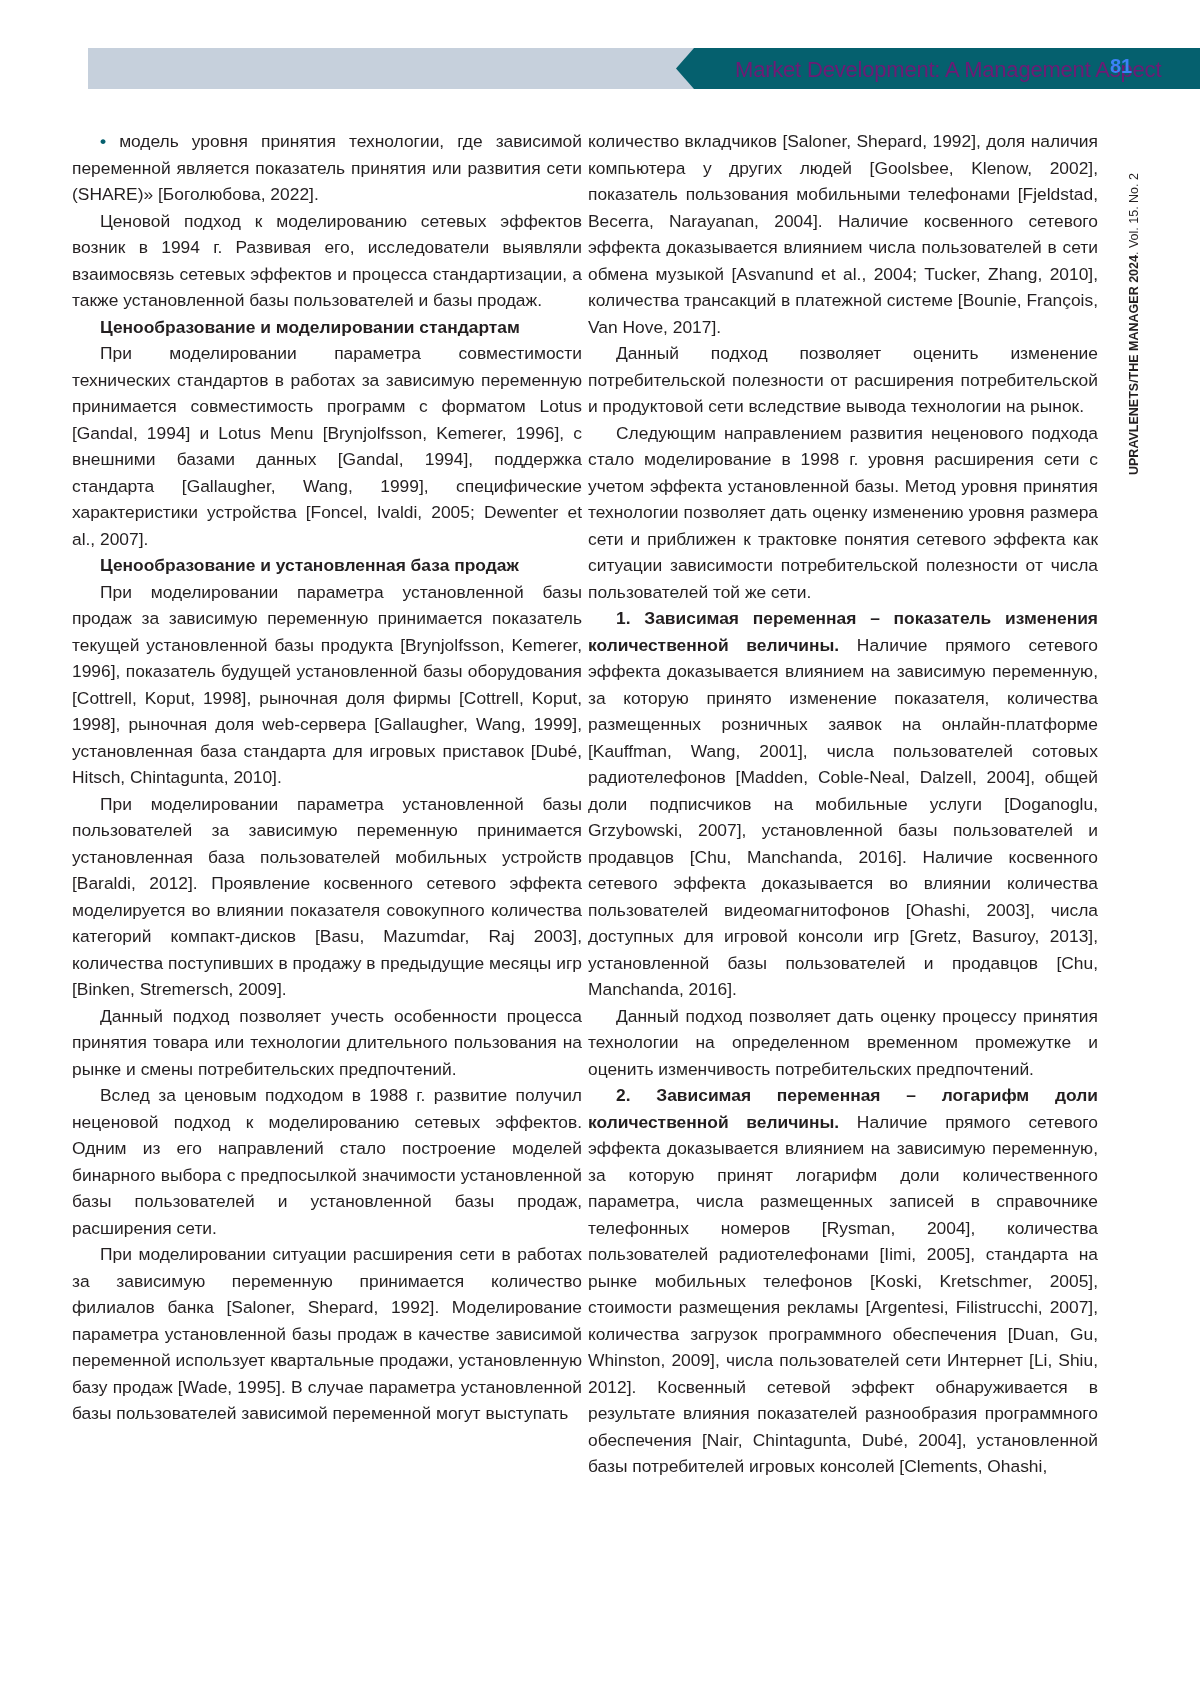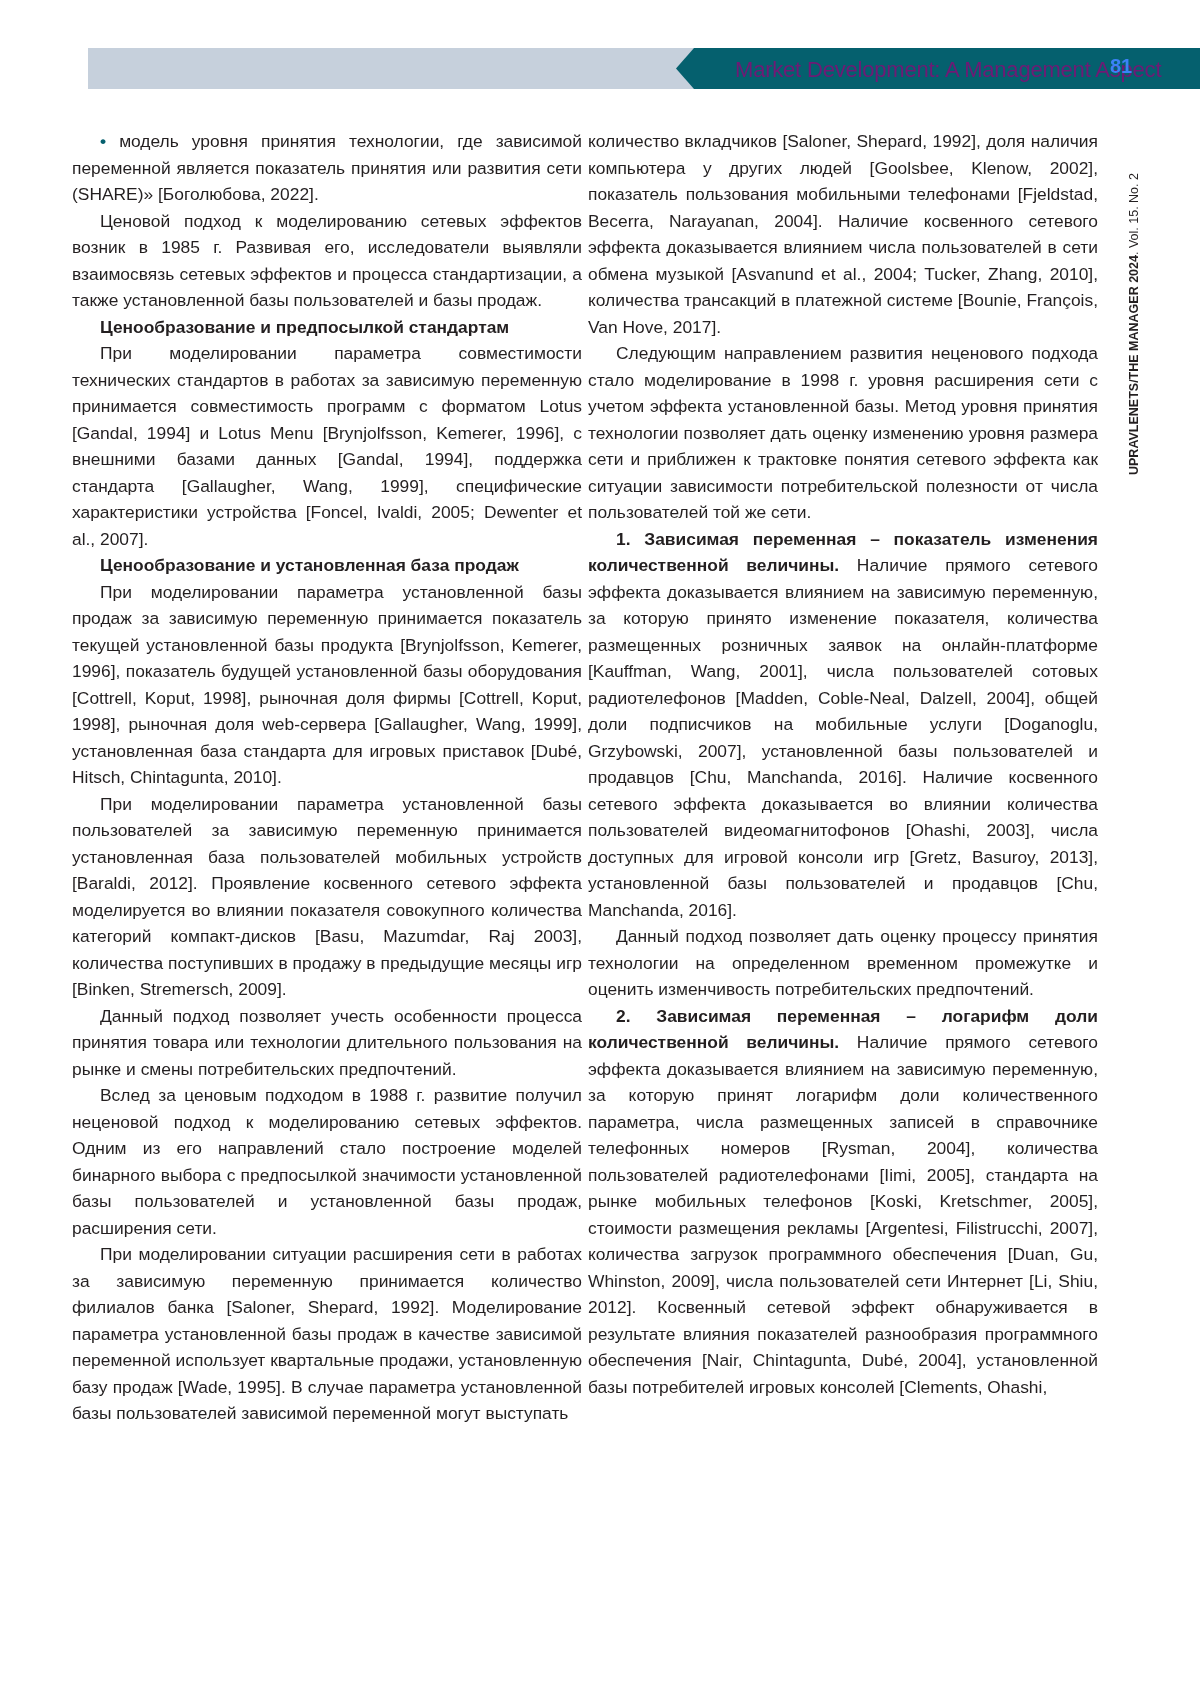--- a/index.html
+++ b/index.html
@@ -28,30 +28,31 @@
 
 <div class="header-bar"></div>
 <div class="header-tab"></div>
 <div class="header-title">Market Development: A Management Aspect</div>
 <div class="page-number">81</div>
 
 <div class="side-journal"><b>UPRAVLENETS/THE MANAGER 2024</b><span>. Vol. 15. No. 2</span></div>
 
 <div class="col col-left">
   <p><span class="bullet">•</span> <span>модель уровня принятия технологии, где зависимой переменной является показатель принятия или развития сети (SHARE)» [Боголюбова, 2022].</span></p>
-  <p>Ценовой подход к моделированию сетевых эффектов возник в 1985 г. Развивая его, исследователи выявляли взаимосвязь сетевых эффектов и процесса стандартизации, а также установленной базы пользователей и базы продаж.</p>
-  <h4>Ценообразование и предпосылкой стандартам</h4>
+  <p>Ценовой подход к моделированию сетевых эффектов возник в 1994 г. Развивая его, исследователи выявляли взаимосвязь сетевых эффектов и процесса стандартизации, а также установленной базы пользователей и базы продаж.</p>
+  <h4>Ценообразование и моделировании стандартам</h4>
   <p>При моделировании параметра совместимости технических стандартов в работах за зависимую переменную принимается совместимость программ с форматом Lotus [Gandal, 1994] и Lotus Menu [Brynjolfsson, Kemerer, 1996], с внешними базами данных [Gandal, 1994], поддержка стандарта [Gallaugher, Wang, 1999], специфические характеристики устройства [Foncel, Ivaldi, 2005; Dewenter et al., 2007].</p>
   <h4>Ценообразование и установленная база продаж</h4>
   <p>При моделировании параметра установленной базы продаж за зависимую переменную принимается показатель текущей установленной базы продукта [Brynjolfsson, Kemerer, 1996], показатель будущей установленной базы оборудования [Cottrell, Koput, 1998], рыночная доля фирмы [Cottrell, Koput, 1998], рыночная доля web-сервера [Gallaugher, Wang, 1999], установленная база стандарта для игровых приставок [Dubé, Hitsch, Chintagunta, 2010].</p>
   <p>При моделировании параметра установленной базы пользователей за зависимую переменную принимается установленная база пользователей мобильных устройств [Baraldi, 2012]. Проявление косвенного сетевого эффекта моделируется во влиянии показателя совокупного количества категорий компакт-дисков [Basu, Mazumdar, Raj 2003], количества поступивших в продажу в предыдущие месяцы игр [Binken, Stremersch, 2009].</p>
   <p>Данный подход позволяет учесть особенности процесса принятия товара или технологии длительного пользования на рынке и смены потребительских предпочтений.</p>
   <p>Вслед за ценовым подходом в 1988 г. развитие получил неценовой подход к моделированию сетевых эффектов. Одним из его направлений стало построение моделей бинарного выбора с предпосылкой значимости установленной базы пользователей и установленной базы продаж, расширения сети.</p>
   <p>При моделировании ситуации расширения сети в работах за зависимую переменную принимается количество филиалов банка [Saloner, Shepard, 1992]. Моделирование параметра установленной базы продаж в качестве зависимой переменной использует квартальные продажи, установленную базу продаж [Wade, 1995]. В случае параметра установленной базы пользователей зависимой переменной могут выступать</p>
 </div>
 
 <div class="col col-right">
   <p class="noindent">количество вкладчиков [Saloner, Shepard, 1992], доля наличия компьютера у других людей [Goolsbee, Klenow, 2002], показатель пользования мобильными телефонами [Fjeldstad, Becerra, Narayanan, 2004]. Наличие косвенного сетевого эффекта доказывается влиянием числа пользователей в сети обмена музыкой [Asvanund et al., 2004; Tucker, Zhang, 2010], количества трансакций в платежной системе [Bounie, François, Van Hove, 2017].</p>
+  <p>Данный подход позволяет оценить изменение потребительской полезности от расширения потребительской и продуктовой сети вследствие вывода технологии на рынок.</p>
   <p>Следующим направлением развития неценового подхода стало моделирование в 1998 г. уровня расширения сети с учетом эффекта установленной базы. Метод уровня принятия технологии позволяет дать оценку изменению уровня размера сети и приближен к трактовке понятия сетевого эффекта как ситуации зависимости потребительской полезности от числа пользователей той же сети.</p>
   <p><span class="b">1. Зависимая переменная – показатель изменения количественной величины.</span><span> Наличие прямого сетевого эффекта доказывается влиянием на зависимую переменную, за которую принято изменение показателя, количества размещенных розничных заявок на онлайн-платформе [Kauffman, Wang, 2001], числа пользователей сотовых радиотелефонов [Madden, Coble-Neal, Dalzell, 2004], общей доли подписчиков на мобильные услуги [Doganoglu, Grzybowski, 2007], установленной базы пользователей и продавцов [Chu, Manchanda, 2016]. Наличие косвенного сетевого эффекта доказывается во влиянии количества пользователей видеомагнитофонов [Ohashi, 2003], числа доступных для игровой консоли игр [Gretz, Basuroy, 2013], установленной базы пользователей и продавцов [Chu, Manchanda, 2016].</span></p>
   <p>Данный подход позволяет дать оценку процессу принятия технологии на определенном временном промежутке и оценить изменчивость потребительских предпочтений.</p>
   <p><span class="b">2. Зависимая переменная – логарифм доли количественной величины.</span><span> Наличие прямого сетевого эффекта доказывается влиянием на зависимую переменную, за которую принят логарифм доли количественного параметра, числа размещенных записей в справочнике телефонных номеров [Rysman, 2004], количества пользователей радиотелефонами [Iimi, 2005], стандарта на рынке мобильных телефонов [Koski, Kretschmer, 2005], стоимости размещения рекламы [Argentesi, Filistrucchi, 2007], количества загрузок программного обеспечения [Duan, Gu, Whinston, 2009], числа пользователей сети Интернет [Li, Shiu, 2012]. Косвенный сетевой эффект обнаруживается в результате влияния показателей разнообразия программного обеспечения [Nair, Chintagunta, Dubé, 2004], установленной базы потребителей игровых консолей [Clements, Ohashi,</span></p>
 </div>
 
 </body></html>

